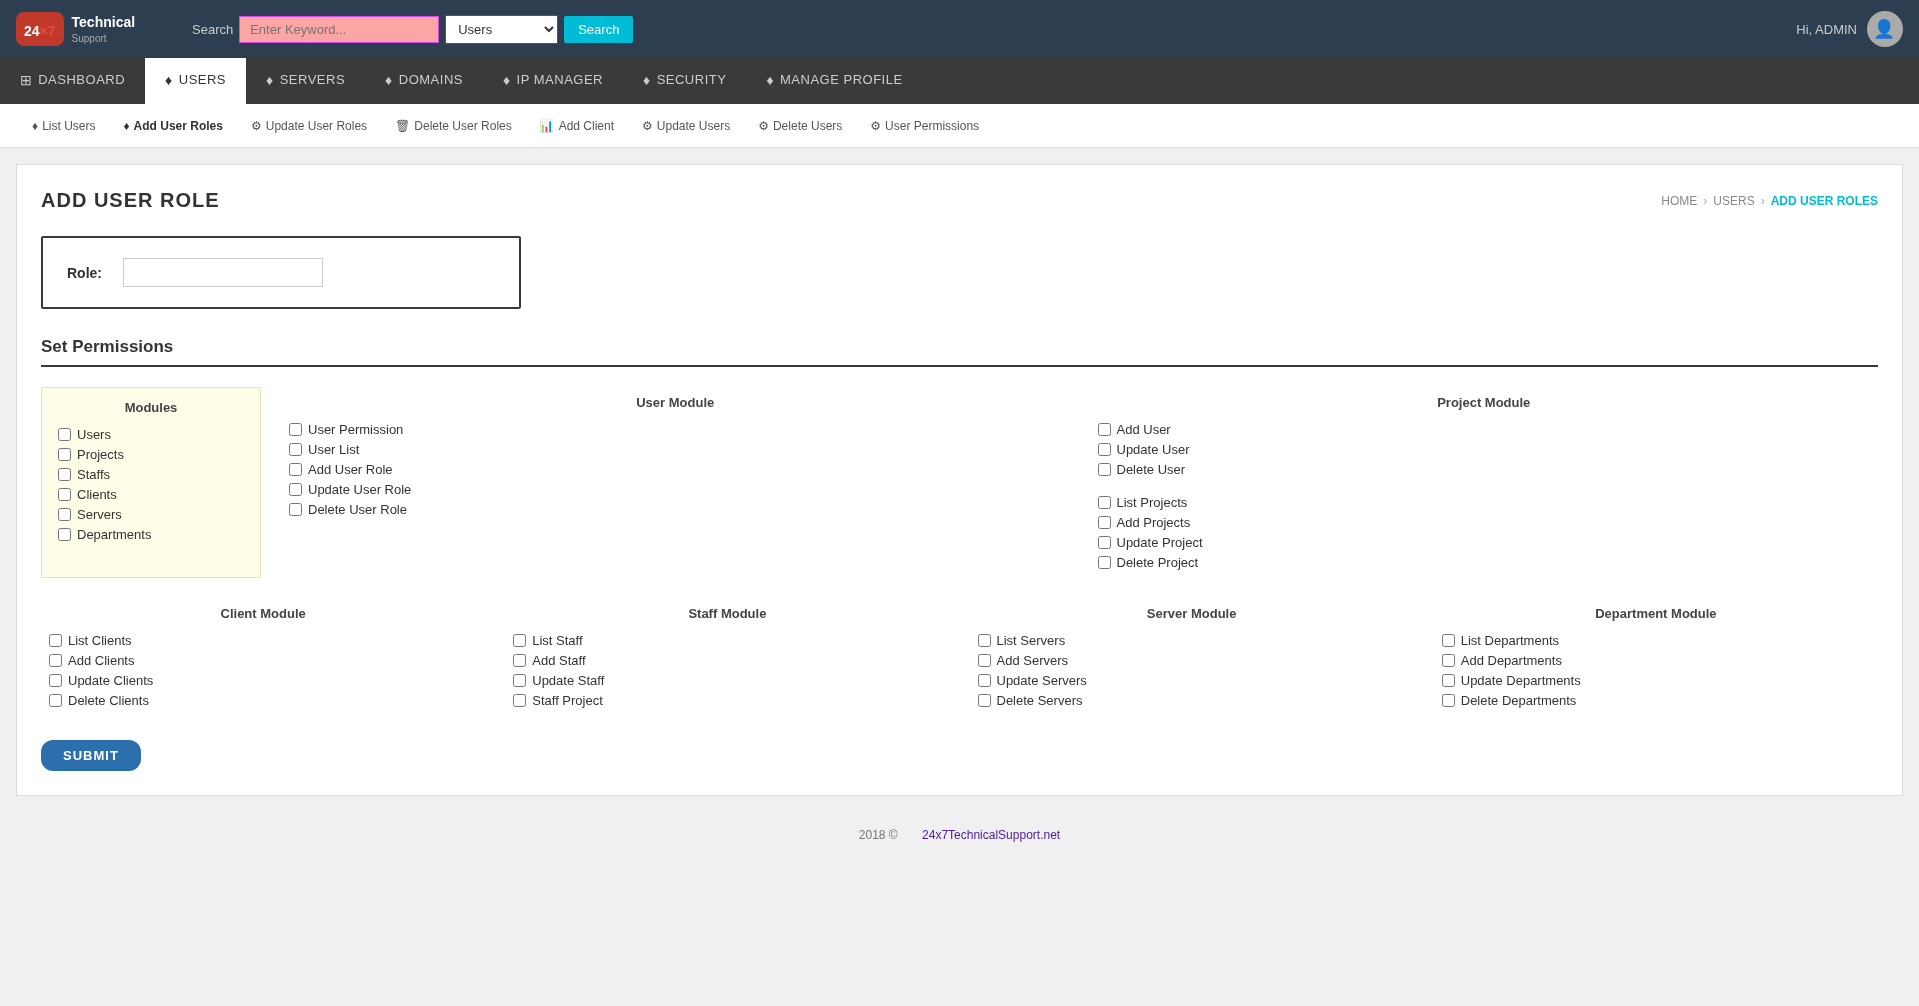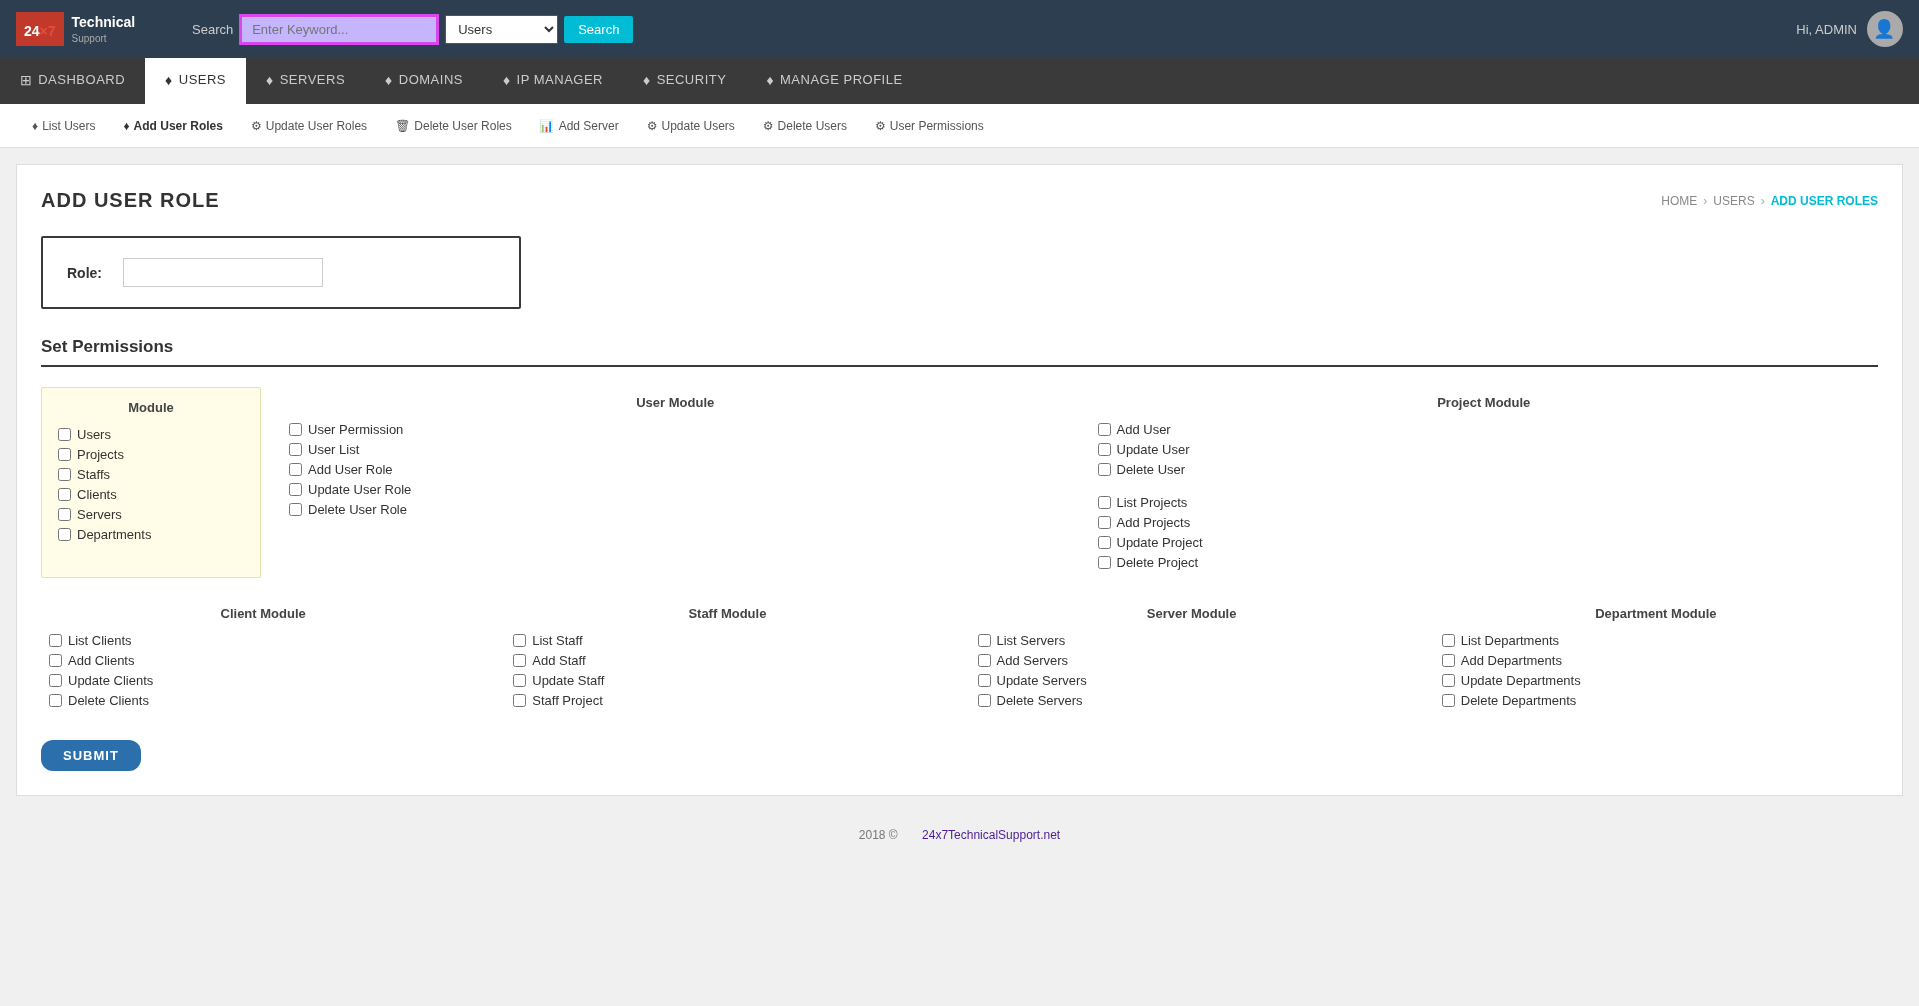--- a/index.html
+++ b/index.html
@@ -19,36 +19,36 @@
       align-items: center;
       gap: 8px;
       min-width: 160px;
     }
     .logo-box {
       background: #c0392b;
       color: #fff;
       font-weight: bold;
       font-size: 22px;
       padding: 4px 8px;
-      border-radius: 0;
+      border-radius: 8px;
       position: relative;
     }
     .logo-box span { color: #e74c3c; }
     .logo-text { color: #fff; font-size: 11px; line-height: 1.3; }
     .logo-text strong { display: block; font-size: 14px; }
 
     .search-area {
       display: flex;
       align-items: center;
       gap: 6px;
     }
     .search-label { color: #ccc; font-size: 13px; }
     .search-input {
-      border: 3px solid #d946ef;
-      background: #c4b5fd;
+      border: 1px solid #d946ef;
+      background: #fca5a5;
       padding: 5px 10px;
       font-size: 13px;
       width: 200px;
       color: #333;
     }
     .search-select {
       border: 1px solid #555;
       background: #fff;
       padding: 5px 8px;
       font-size: 13px;
@@ -362,21 +362,21 @@
   <a class="sub-nav-item">
     <span>⚙</span>
     <span>Update User Roles</span>
   </a>
   <a class="sub-nav-item">
     <span>🗑</span>
     <span>Delete User Roles</span>
   </a>
   <a class="sub-nav-item">
     <span>📊</span>
-    <span>Add Server</span>
+    <span>Add Client</span>
   </a>
   <a class="sub-nav-item">
     <span>⚙</span>
     <span>Update Users</span>
   </a>
   <a class="sub-nav-item">
     <span>⚙</span>
     <span>Delete Users</span>
   </a>
   <a class="sub-nav-item">
@@ -406,21 +406,21 @@
   </div>
 
   
   <div class="permissions-section">
     <h2 class="permissions-title">Set Permissions</h2>
     <hr class="permissions-divider">
 
     <div class="permissions-grid">
 
       <div class="module-box modules-highlight">
-        <div class="module-title">Module</div>
+        <div class="module-title">Modules</div>
         <div class="module-items">
           <label class="module-item">
             <input type="checkbox" style="">
             <span>Users</span>
           </label>
           <label class="module-item">
             <input type="checkbox" style="">
             <span>Projects</span>
           </label>
           <label class="module-item">

